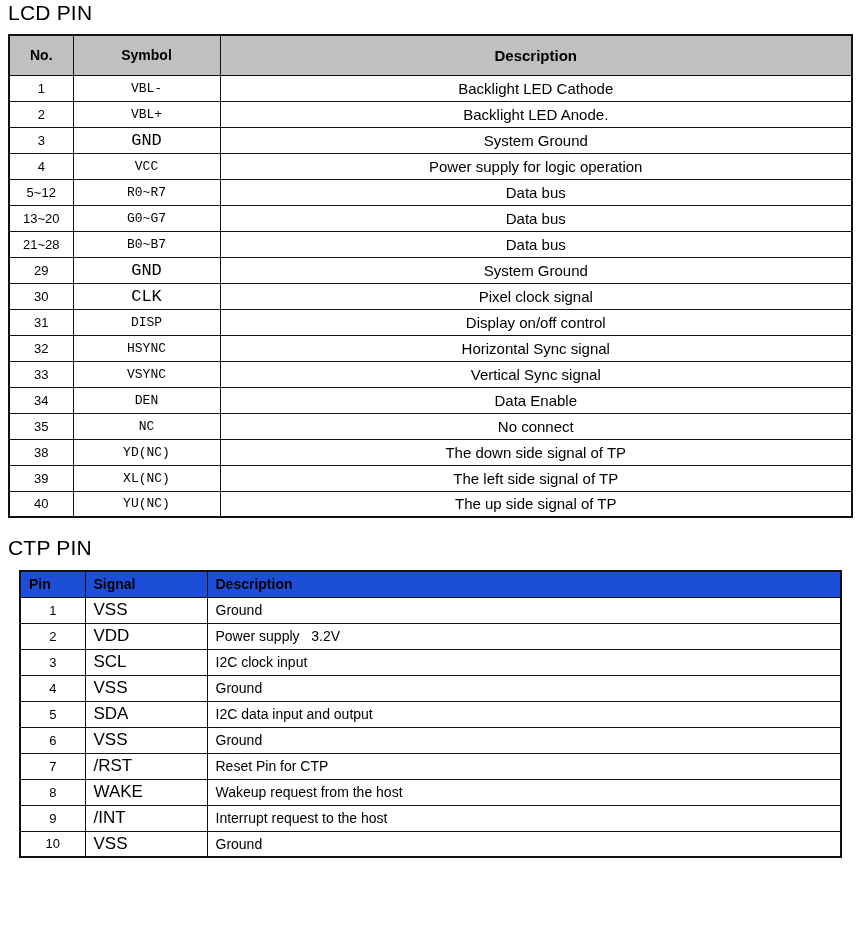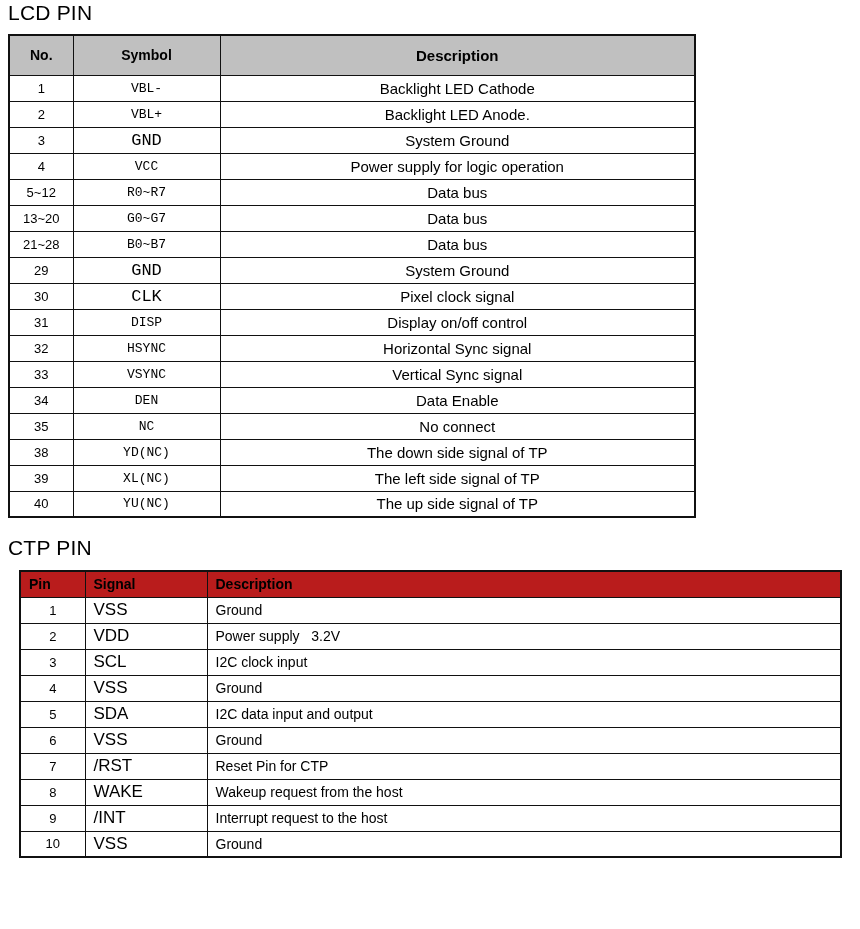--- a/index.html
+++ b/index.html
@@ -31,21 +31,21 @@
   th, td {
     border: 1px solid #111111;
     box-sizing: border-box;
     padding: 0 8px;
     vertical-align: middle;
     white-space: nowrap;
     overflow: hidden;
   }
   
   .lcd-table {
-    width: 688px;
+    width: 845px;
     margin: 9px 0 0 8px;
   }
   .lcd-table col.c-no   { width: 64px;  }
   .lcd-table col.c-sym  { width: 147px; }
   .lcd-table thead th {
     background: #c0c0c0;
     height: 40px;
     text-align: center;
     font-weight: bold;
   }
@@ -59,21 +59,21 @@
   .lcd-table tr.big td.sym { font-size: 17px; }
   
   .ctp-title { margin-top: 17px; }
   .ctp-table {
     width: 823px;
     margin: 10px 0 0 19px;
   }
   .ctp-table col.c-pin { width: 65px;  }
   .ctp-table col.c-sig { width: 122px; }
   .ctp-table thead th {
-    background: #b91c1c;
+    background: #1d4ed8;
     height: 26px;
     text-align: left;
     font-weight: bold;
     font-size: 14px;
   }
   .ctp-table tbody td { height: 26px; }
   .ctp-table td.pin { text-align: center; font-size: 13px; }
   .ctp-table td.sig { text-align: left;   font-size: 17px; }
   .ctp-table td.desc{ text-align: left;   font-size: 14px; }
 </style>

